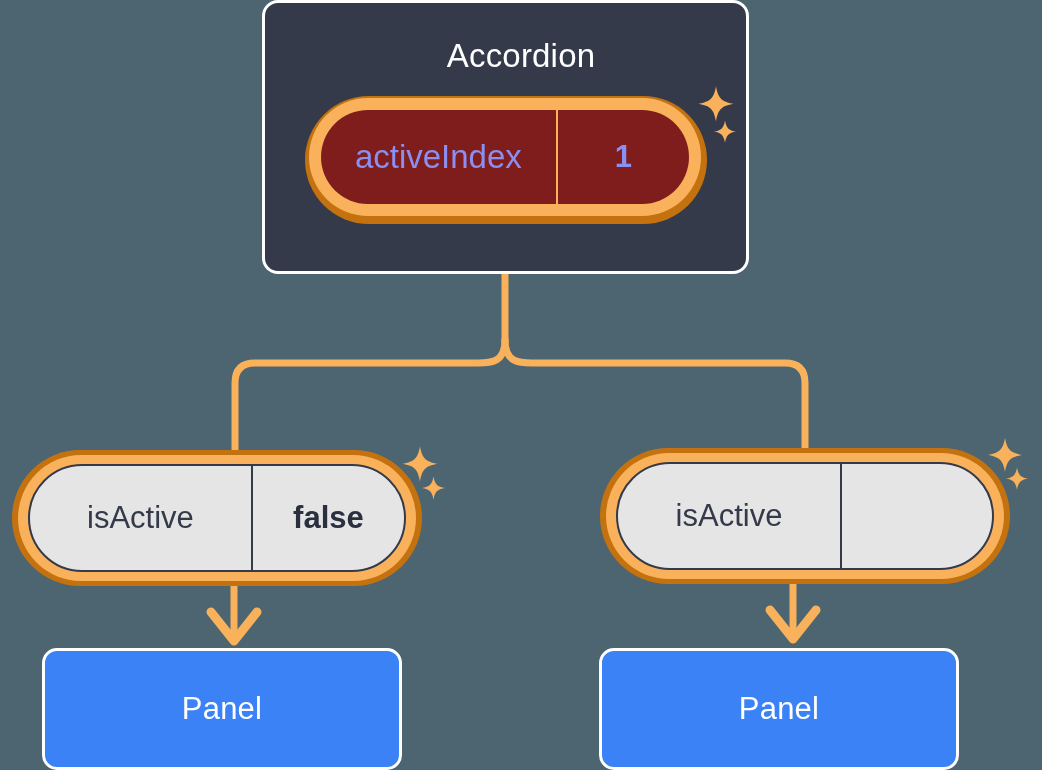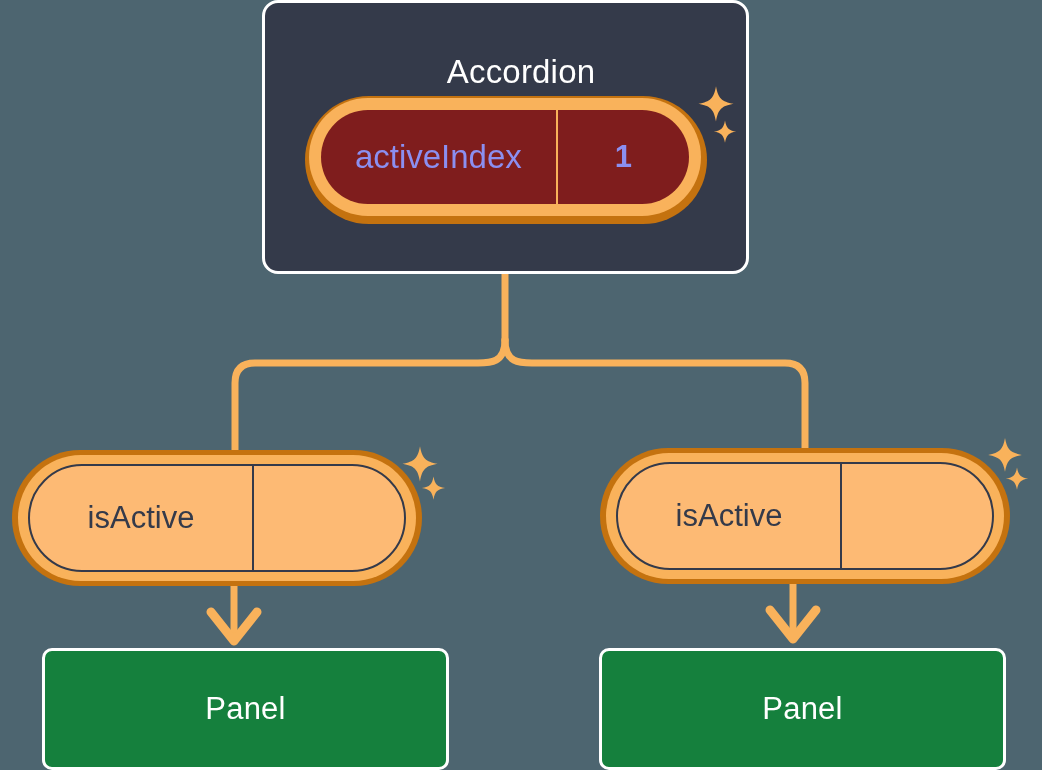--- a/index.html
+++ b/index.html
@@ -43,31 +43,31 @@
 
   #accordion-box {
     left: 262px;
     top: 0px;
     width: 487px;
     height: 274px;
     border-top-left-radius: 16px;
     border-top-right-radius: 16px;
   }
   #accordion-box .comp-title {
-    margin-top: 50px;
+    margin-top: 34px;
     padding-left: 31px;
   }
 
   .panel-box {
     position: absolute;
     box-sizing: border-box;
-    background: #15803d;
+    background: #3b82f6;
     border: 3px solid #ffffff;
-    border-radius: 10px;
-    width: 407px;
+    border-radius: 15px;
+    width: 360px;
     height: 122px;
     top: 648px;
   }
   .panel-box .comp-title {
     margin-top: 40px;
     font-size: 31px;
   }
   #panel-left  { left: 42px; }
   #panel-right { left: 599px; }
   
@@ -122,21 +122,21 @@
     font-size: 31px;
     font-weight: bold;
   }
 
   
   .pill-state-wrap { position: absolute; width: 410px; height: 136px; }
   .pill-state-wrap .pill-outer { left: 0;  top: 0;  width: 410px; height: 136px; }
   .pill-state-wrap .pill-mid   { left: 6px; top: 5px; width: 398px; height: 126px; }
   .pill-state-wrap .pill-inner {
     left: 16px; top: 14px; width: 378px; height: 108px;
-    background: #fdba74;
+    background: #e5e5e5;
     border: 2px solid #343a4a;
   }
   .pill-state-wrap .pill-key {
     width: 222px;
     border-right: 2px solid #343a4a;
     color: #343a4a;
     font-size: 31px;
     font-weight: 400;
   }
   .pill-state-wrap .pill-val {
@@ -200,20 +200,21 @@
   </svg>
   <svg class="sparkle" style="left:711px; top:119px;" width="28" height="28" viewBox="0 0 40 40">
     <path d="M20 2 C22 13, 25 16, 36 18 C25 20, 22 23, 20 34 C18 23, 15 20, 4 18 C15 16, 18 13, 20 2 Z"></path>
   </svg>
 
   <div id="pill-left-wrap" class="pill-state-wrap">
     <div class="pill-outer"></div>
     <div class="pill-mid"></div>
     <div class="pill-inner">
       <span class="pill-key">isActive</span>
+      <span class="pill-val">false</span>
     </div>
   </div>
 
   <svg class="sparkle" style="left:398px; top:444px;" width="44" height="44" viewBox="0 0 40 40">
     <path d="M20 2 C22 13, 25 16, 36 18 C25 20, 22 23, 20 34 C18 23, 15 20, 4 18 C15 16, 18 13, 20 2 Z"></path>
   </svg>
   <svg class="sparkle" style="left:419px; top:475px;" width="29" height="29" viewBox="0 0 40 40">
     <path d="M20 2 C22 13, 25 16, 36 18 C25 20, 22 23, 20 34 C18 23, 15 20, 4 18 C15 16, 18 13, 20 2 Z"></path>
   </svg>
 

